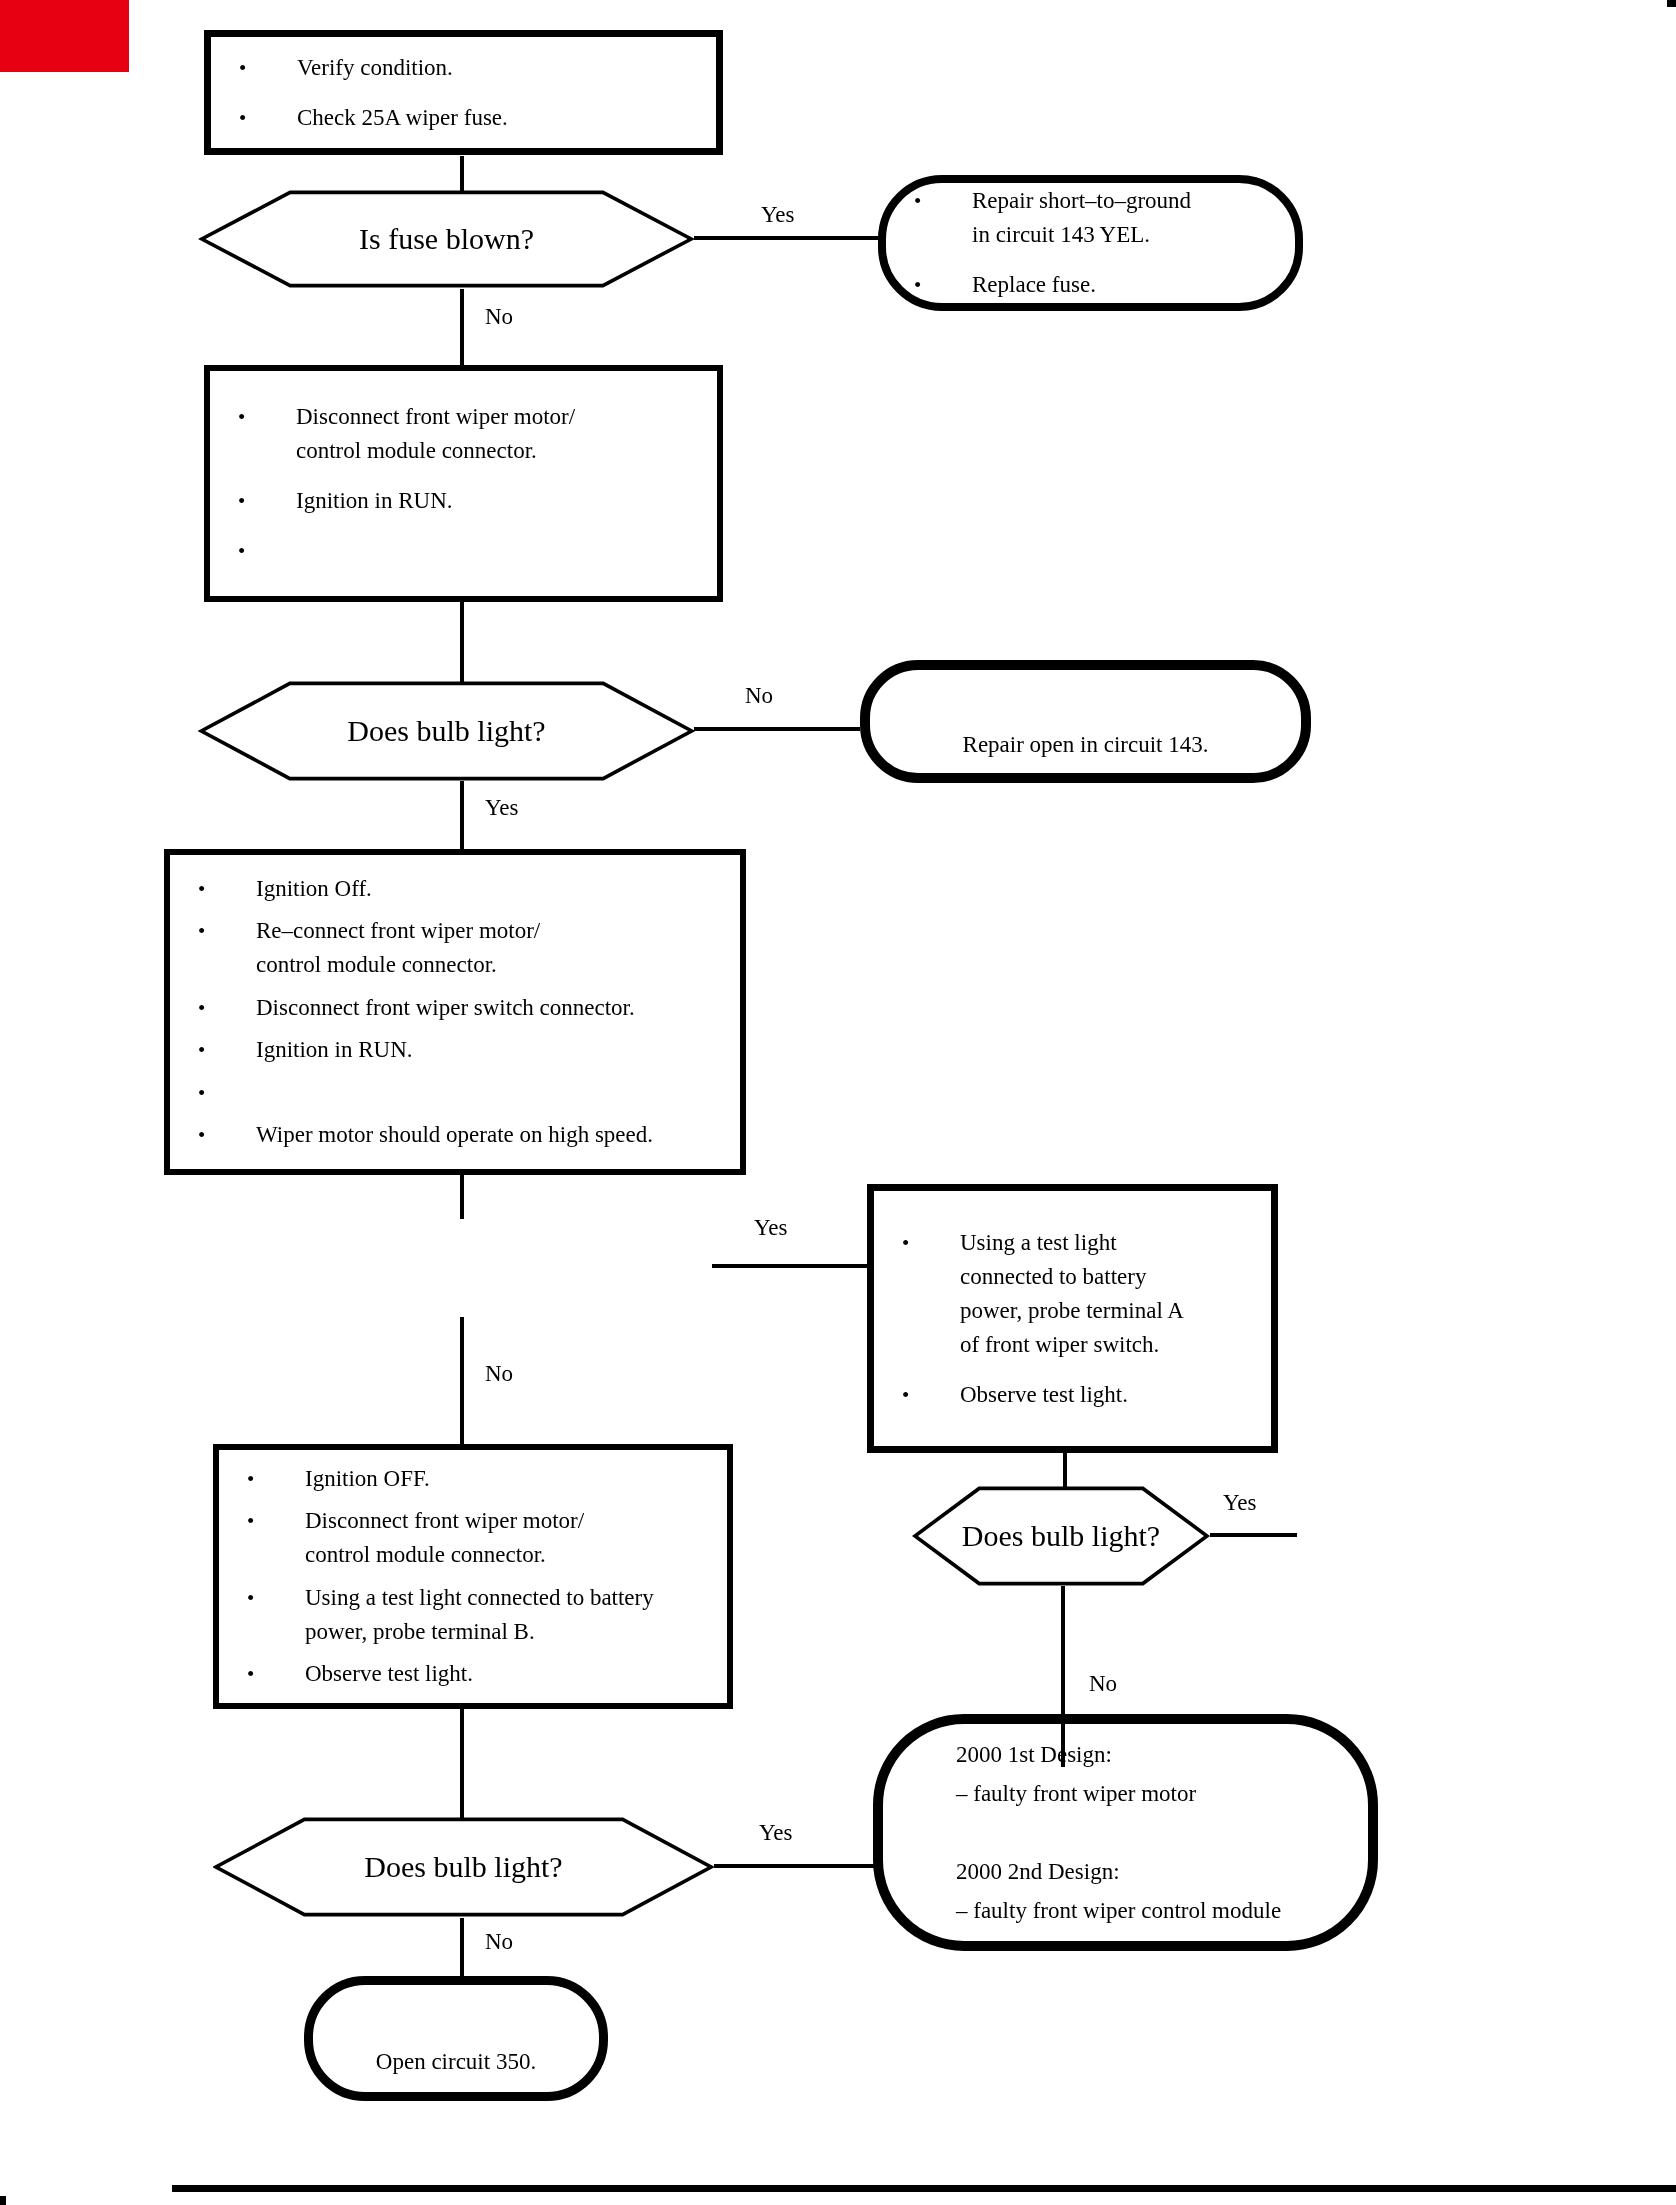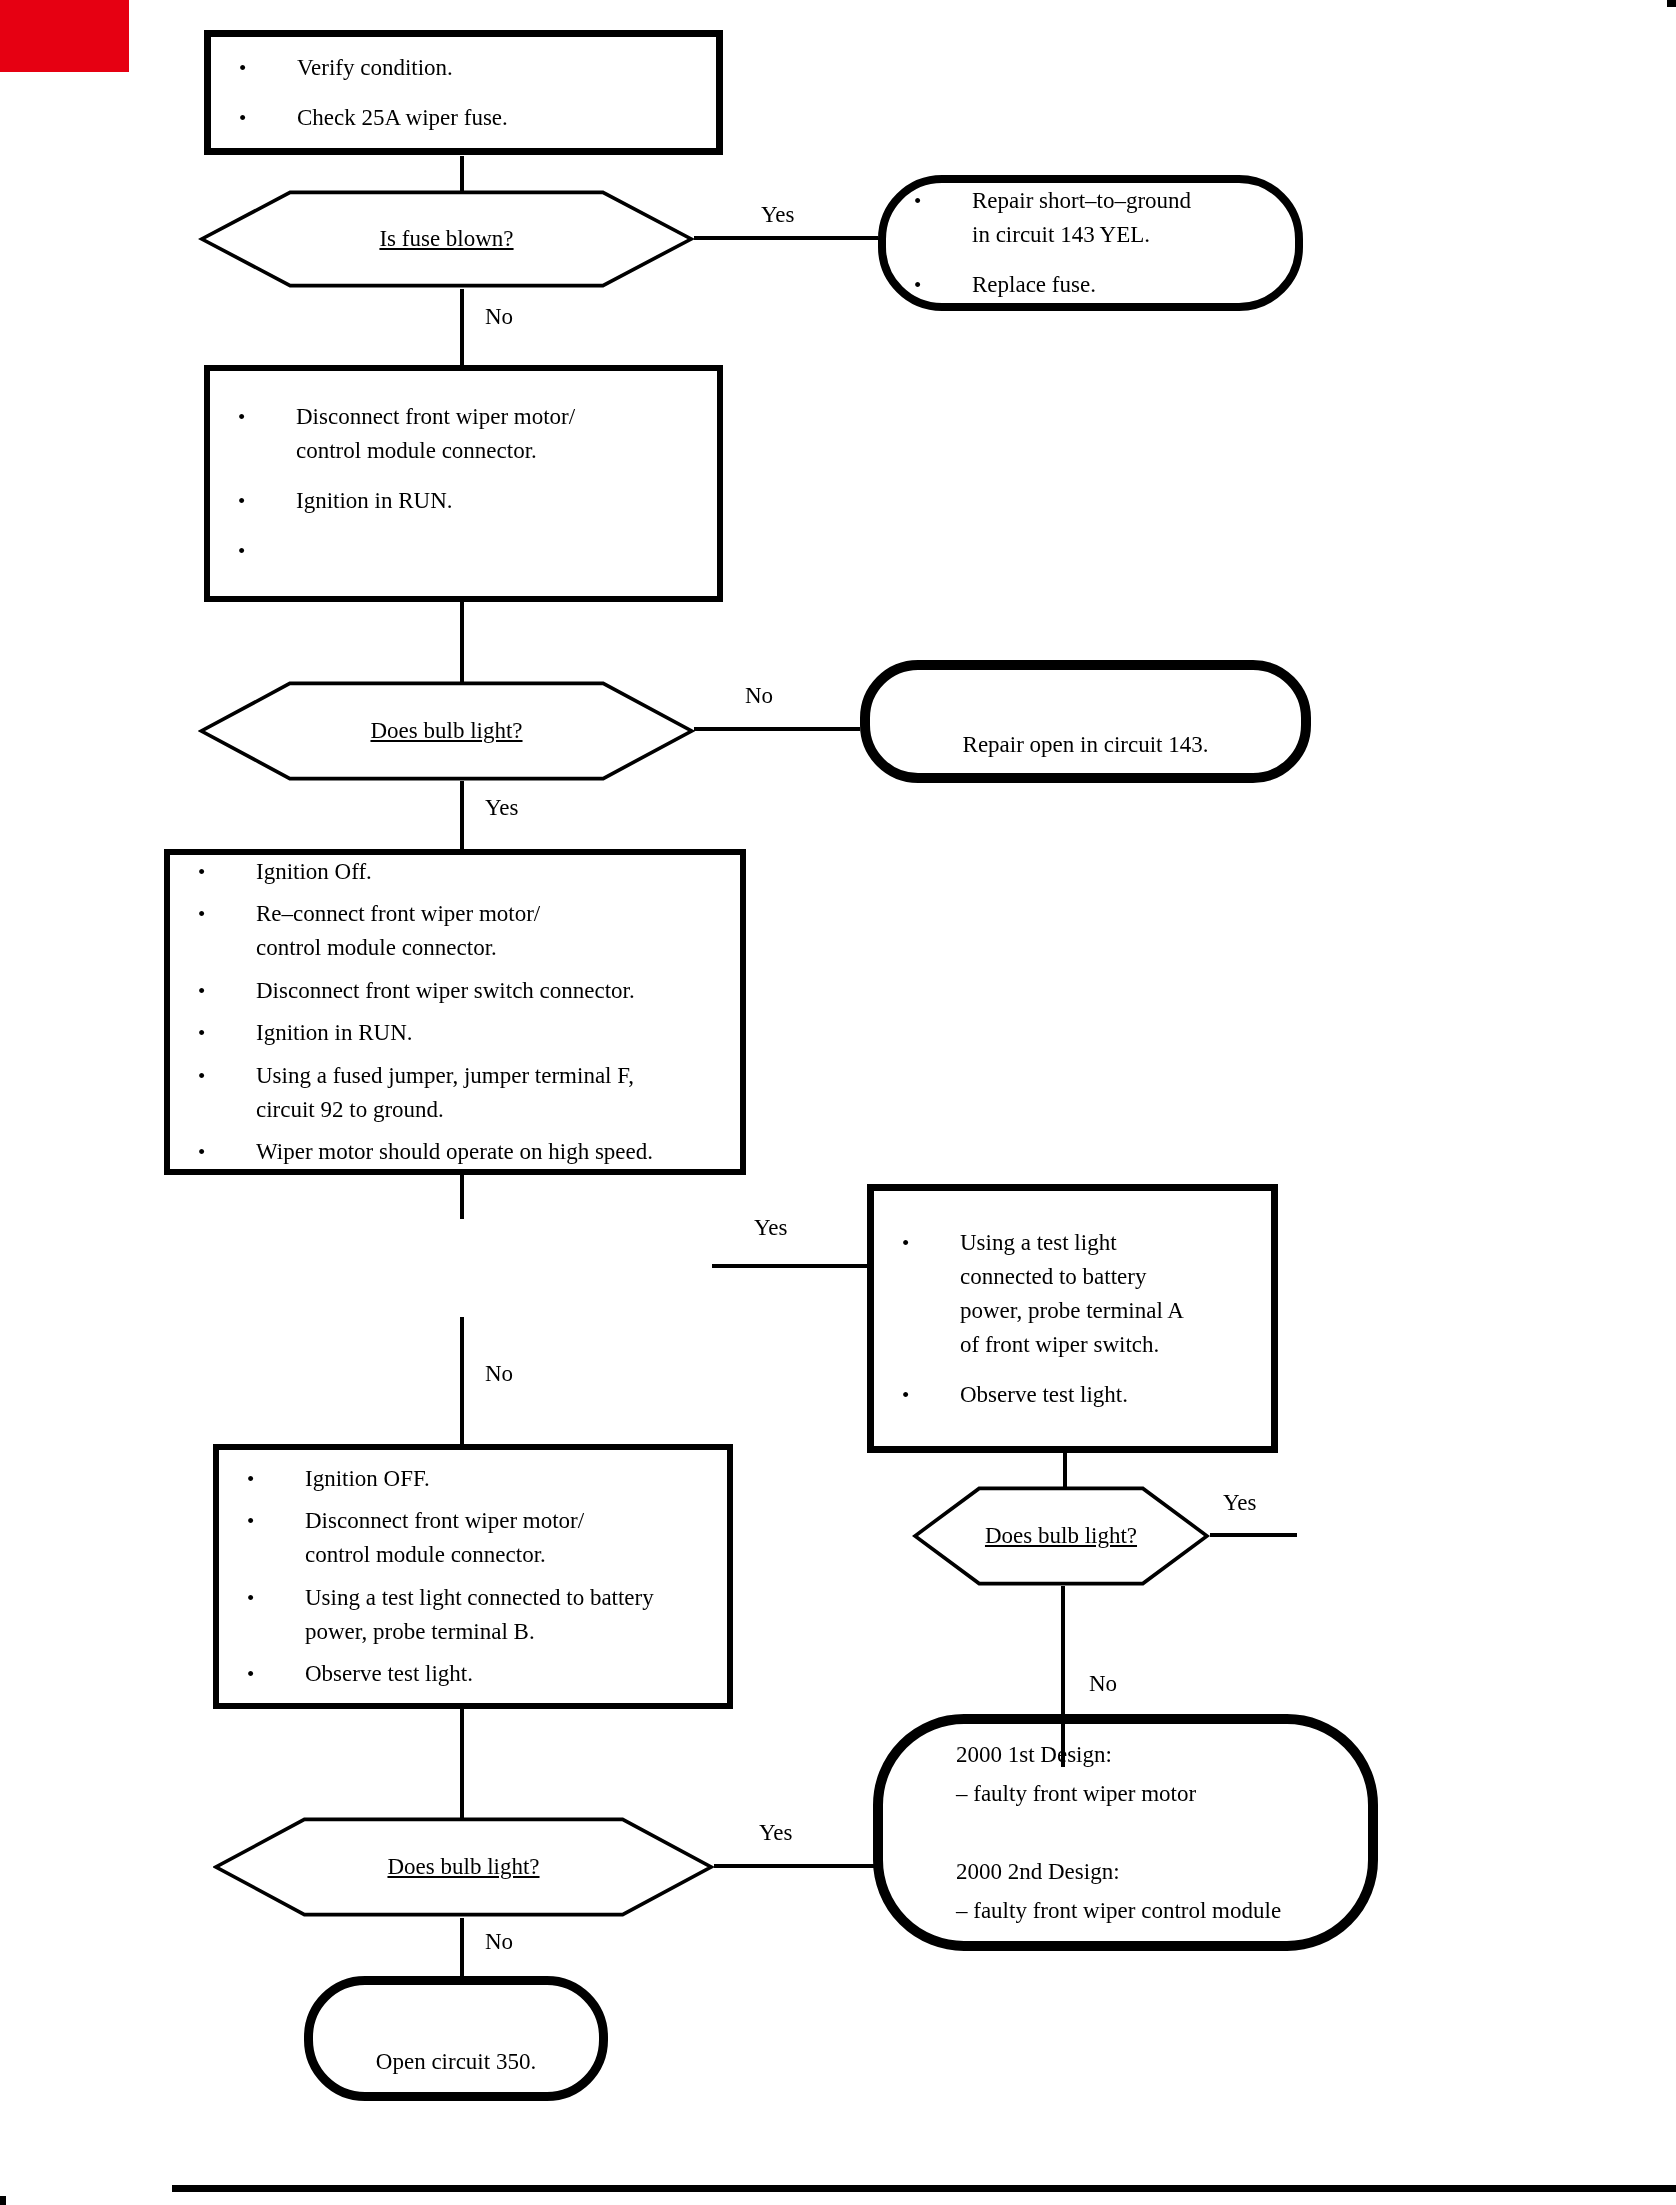--- a/index.html
+++ b/index.html
@@ -17,21 +17,21 @@
   .brow{display:flex;align-items:flex-start;}
   .bglyph{flex:0 0 58px;padding-left:28px;font-size:20.7px;}
   .btext{flex:1;padding-right:8.5px;}
   .center-lines{height:100%;display:flex;flex-direction:column;justify-content:center;
     align-items:center;text-align:center;font-size:23px;line-height:34px;margin-top:23px;}
   .left-lines{height:100%;display:flex;flex-direction:column;justify-content:center;
     align-items:flex-start;text-align:left;font-size:23px;line-height:39px;padding-left:73px;}
   .decision{position:absolute;}
   .decision svg{position:absolute;left:0;top:0;}
   .dtext{position:absolute;inset:0;display:flex;align-items:center;justify-content:center;
-    font-size:23px;text-decoration:underline;}
+    font-size:30px;}
   .connector{position:absolute;background:#000000;}
   .edge-label{position:absolute;font-size:23px;line-height:27px;white-space:nowrap;}
   .artifact{position:absolute;}
 </style>
 </head>
 <body>
 
 <div id="flowchart-canvas">
     <div class="node process" style="left: 204px; top: 30px; width: 519px; height: 125px; border-width: 7.3px;">
       <div class="content">
@@ -125,24 +125,20 @@
           </span>
         </div>
         <div class="brow">
           <span class="bglyph">•</span>
           <span class="btext">
             <div>Ignition in RUN.</div>
           </span>
         </div>
         <div class="brow">
           <span class="bglyph">•</span>
-          <span class="btext">
-            <div>Using a fused jumper, jumper terminal F,</div>
-            <div>circuit 92 to ground.</div>
-          </span>
         </div>
         <div class="brow">
           <span class="bglyph">•</span>
           <span class="btext">
             <div>Wiper motor should operate on high speed.</div>
           </span>
         </div>
       </div>
     </div>
     <div class="node process" style="left: 867px; top: 1184px; width: 411px; height: 269px; border-width: 7.3px;">

